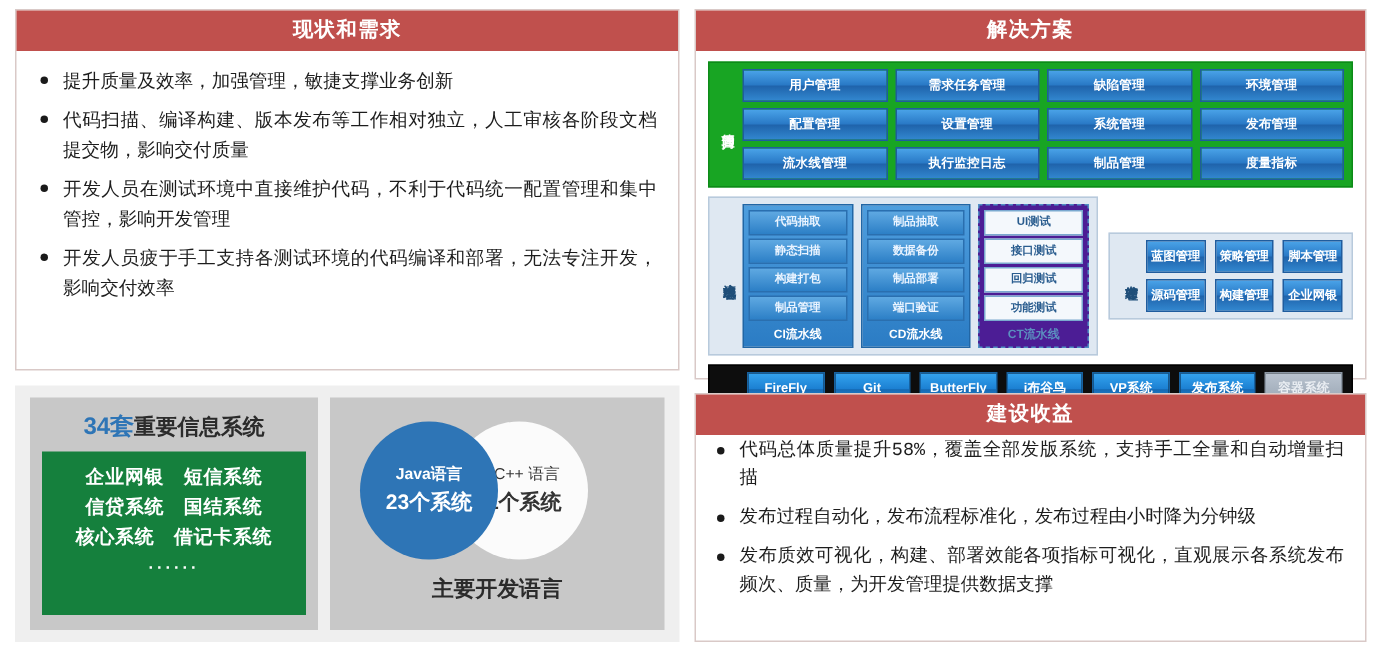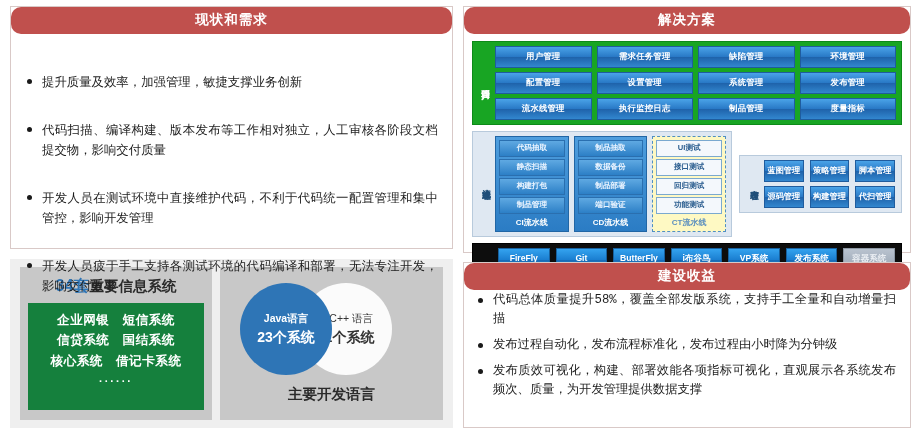--- a/index.html
+++ b/index.html
@@ -32,21 +32,20 @@
   }
   .panel-title {
     background: #c0504d;
     color: #ffffff;
     font-weight: bold;
     font-size: 13.5px;
     text-align: center;
     padding: 6px 0 7px;
     letter-spacing: 1px;
     line-height: 1;
-    border-radius: 10px;
   }
   .panel-body { padding: 8px 10px 6px 12px; flex: 1; }
 
   
   ul.bullets { list-style: none; margin: 0; padding: 0; }
   ul.bullets li {
     position: relative;
     padding-left: 17px;
     margin-bottom: 7px;
     font-size: 12.4px;
@@ -57,21 +56,21 @@
   ul.bullets li::before {
     content: "";
     position: absolute;
     left: 2px; top: 7px;
     width: 5px; height: 5px;
     border-radius: 50%;
     background: #1a1a1a;
   }
   .left-panel { height: 243px; }
   .left-panel .panel-body { padding: 10px 14px 0 14px; }
-  .left-panel ul.bullets li { margin-bottom: 6px; margin-top: 28px; }
+  .left-panel ul.bullets li { margin-bottom: 6px; }
 
   
   .stats-strip {
     margin-top: 10px;
     height: 173px;
     background: #efefef;
     display: flex;
     gap: 8px;
     padding: 8px 10px;
     box-sizing: border-box;
@@ -197,21 +196,21 @@
   .pipe-cols { flex: 1; display: flex; gap: 5px; }
   .pipe-col {
     flex: 1;
     background: linear-gradient(to bottom, #4e9ede, #2b7cc4);
     border: 1px solid #2166a5;
     padding: 3px;
     display: flex; flex-direction: column; gap: 2px;
     box-sizing: border-box;
   }
   .pipe-col.dashed {
-    background: #fef9c3;
+    background: #4c1d95;
     border: 1px dashed #4f8fc4;
   }
   .pipe-step {
     background: linear-gradient(to bottom, #5fa9e2, #2c7fc6);
     border: 1px solid #2a6faf;
     color: #eaf4ff;
     font-size: 7.6px;
     font-weight: bold;
     text-align: center;
     padding: 2px 0 3px;
@@ -399,21 +398,21 @@
           </div>
 
           <div class="release-block">
             <div class="vlabel on-blue">发布管理</div>
             <div class="release-grid">
               <div class="rbtn">蓝图管理</div>
               <div class="rbtn">策略管理</div>
               <div class="rbtn">脚本管理</div>
               <div class="rbtn">源码管理</div>
               <div class="rbtn">构建管理</div>
-              <div class="rbtn">代扫管理</div>
+              <div class="rbtn">企业网银</div>
             </div>
           </div>
 
         </div>
 
         <div class="group-dark">
           <div class="vlabel on-dark">系统集成</div>
           <div class="int-row">
             <div class="ibtn">FireFly</div>
             <div class="ibtn">Git</div>

